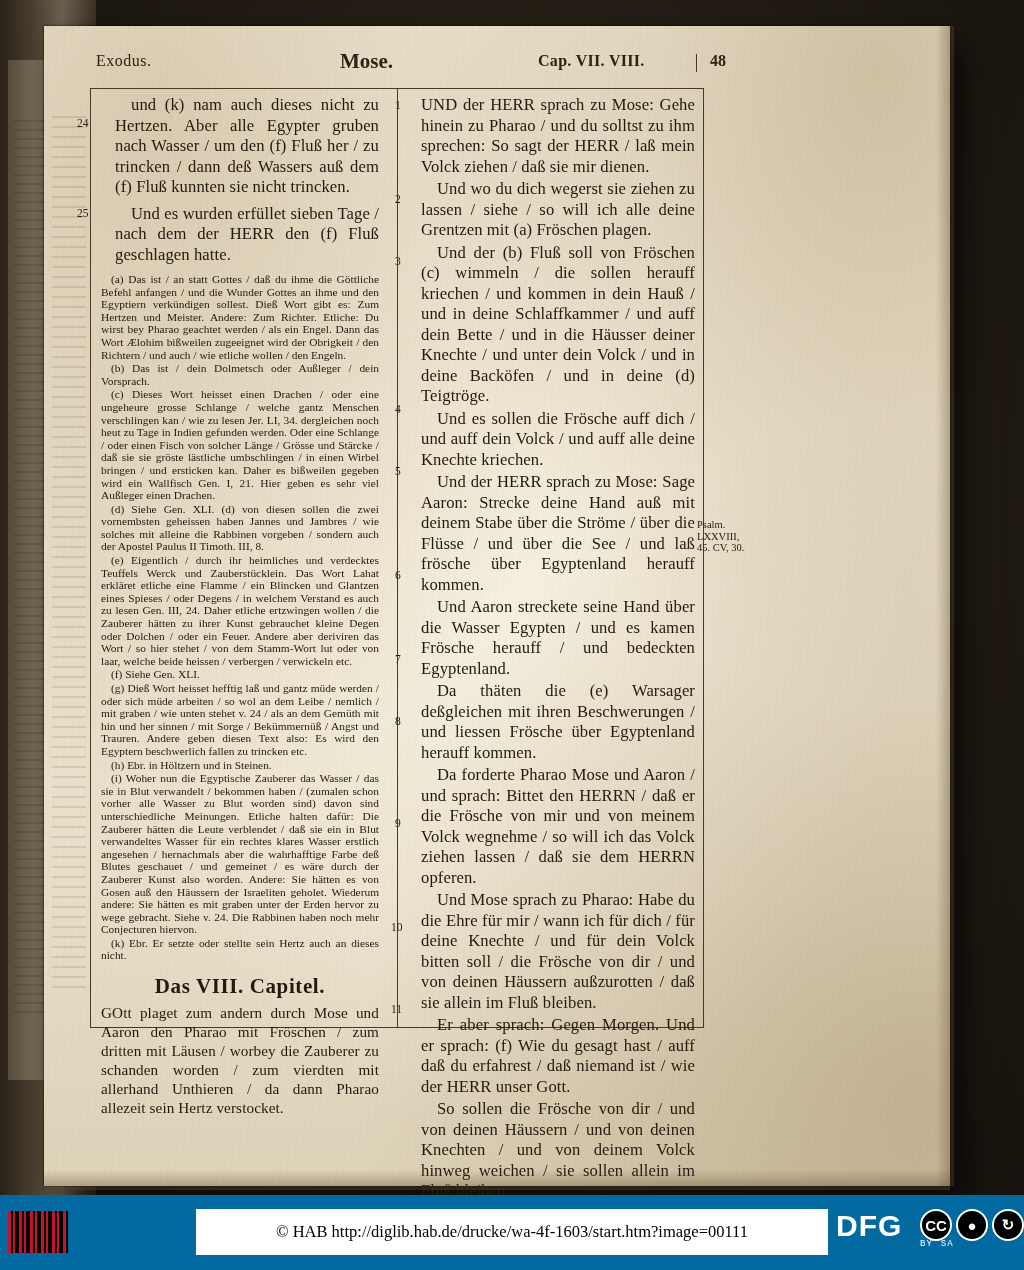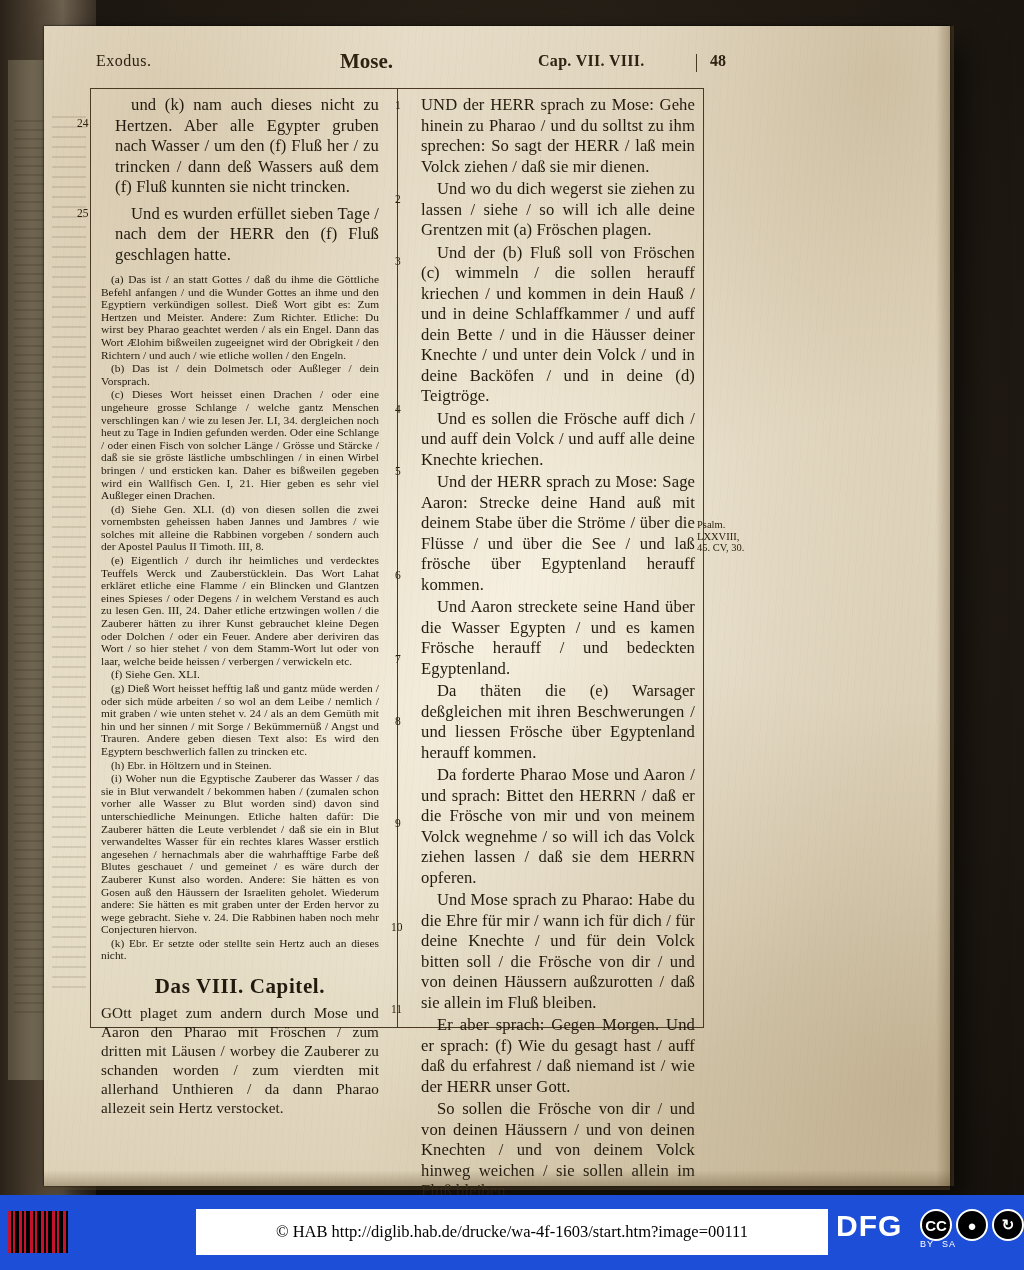--- a/index.html
+++ b/index.html
@@ -73,35 +73,35 @@
   .catch{position:absolute;right:8px;bottom:-20px;font-size:13px;}
 
   .marg{position:absolute;right:-54px;top:424px;width:52px;font-size:10.5px;
     line-height:11.5px;color:#2a2010;text-align:left;}
 
   
   .ghost{position:absolute;left:8px;top:90px;width:34px;height:880px;opacity:.22;
     background:repeating-linear-gradient(180deg, rgba(60,45,25,.55) 0 2px, rgba(0,0,0,0) 2px 10px);}
 
   
-  .footer{position:absolute;left:0;bottom:0;width:1024px;height:75px;background:#1d4ed8;}
+  .footer{position:absolute;left:0;bottom:0;width:1024px;height:75px;background:#0369a1;}
   .fcenter{position:absolute;left:196px;top:14px;width:632px;height:46px;background:#fff;
      display:flex;align-items:center;justify-content:center;}
   .fcenter span{font-family:"Liberation Serif",serif;font-size:16.5px;color:#000;}
   .barcode{position:absolute;left:8px;top:16px;width:60px;height:42px;
      background:repeating-linear-gradient(90deg,#c4122f 0 3px, #000 3px 5px, #c4122f 5px 7px, #000 7px 11px);}
   .dfg{position:absolute;left:836px;top:14px;font-family:"Liberation Sans",sans-serif;
      font-weight:bold;font-size:30px;color:#fff;letter-spacing:1px;}
   .cc{position:absolute;left:920px;top:14px;width:96px;height:46px;}
   .ccrow{position:absolute;top:0;left:0;display:flex;gap:4px;align-items:flex-end;}
   .ccc{width:28px;height:28px;border-radius:50%;border:2px solid #fff;color:#fff;
      display:flex;align-items:center;justify-content:center;font-family:"Liberation Sans",sans-serif;
      font-size:15px;font-weight:bold;background:#000;}
   .cclab{position:absolute;top:30px;left:0;width:96px;color:#fff;
-     font-family:Liberation Sans, sans-serif;font-size:9px;letter-spacing:1px;
+     font-family:Liberation Mono, monospace;font-size:9px;letter-spacing:1px;
      display:flex;gap:8px;}
 </style>
 </head>
 <body>
 
 <div class="page">
   <div class="backdrop"></div>
   <div class="spine">
     <div class="spine-page"></div>
     <div class="spine-text"></div>

